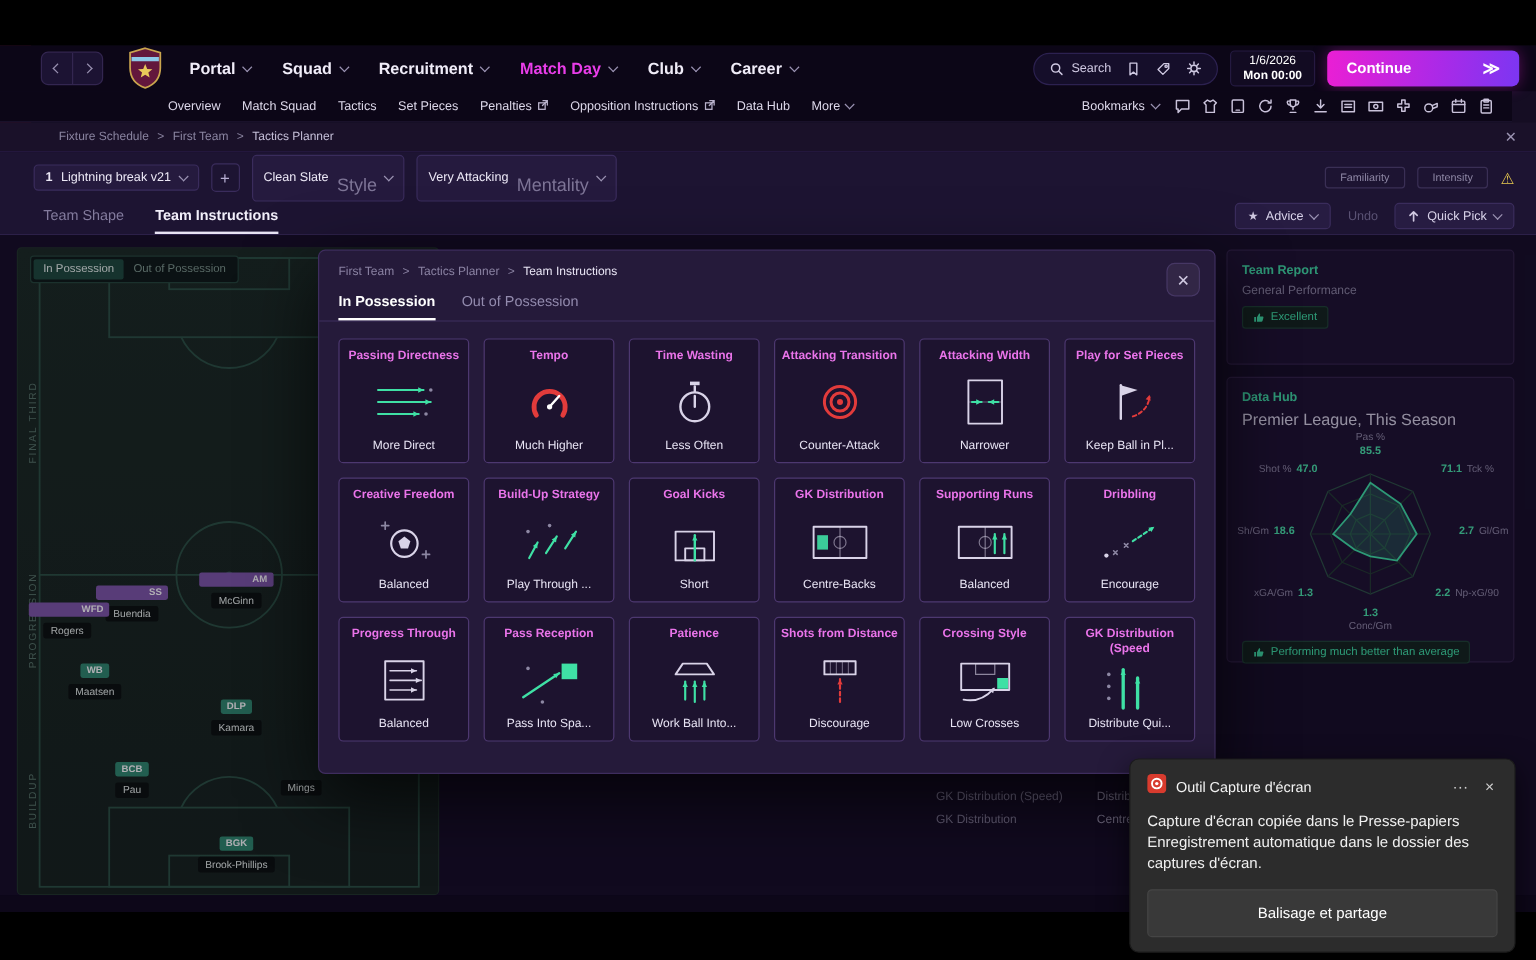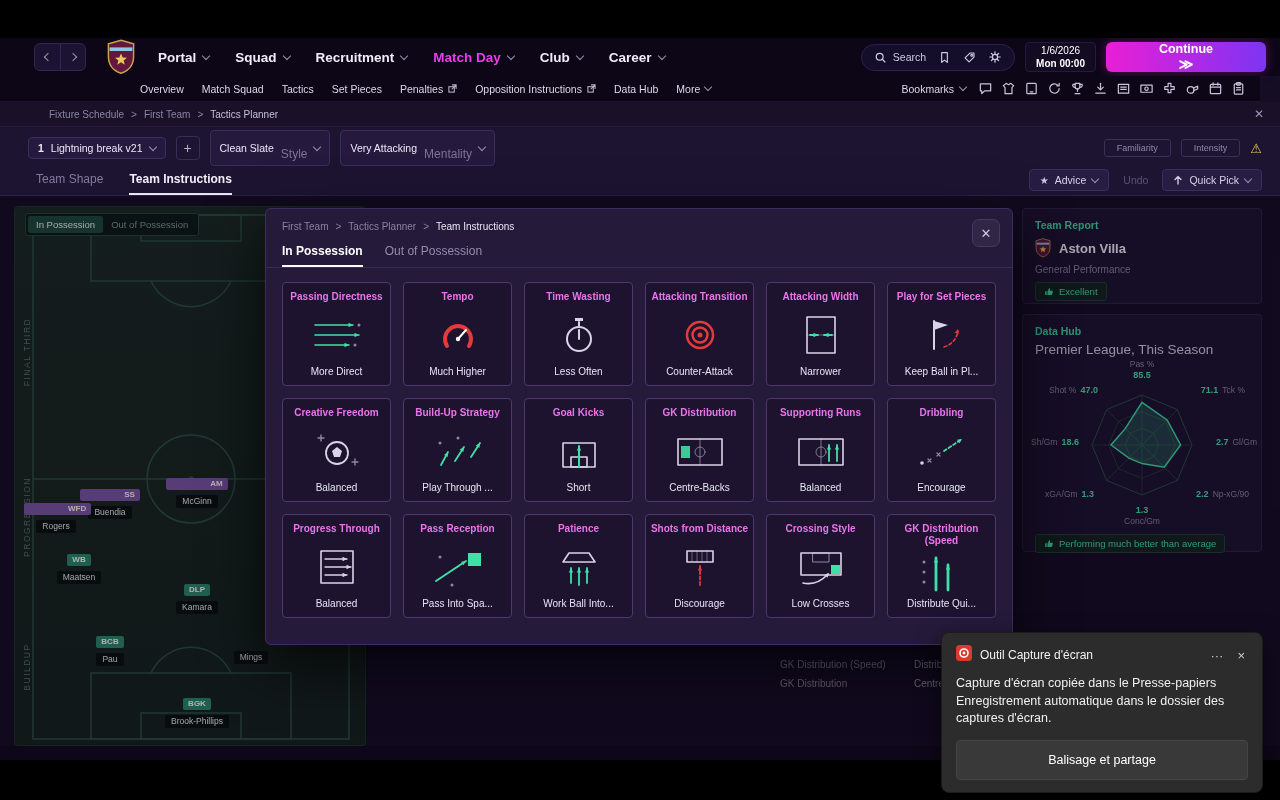--- a/index.html
+++ b/index.html
@@ -33,21 +33,21 @@
   .search-group { display:flex; align-items:center; background:#150e2a; border:1px solid #2c2150;
     border-radius:15px; height:27px; padding:0 12px; gap:12px; }
   .search-pill { display:flex; align-items:center; gap:6px; color:#cfc9e2; font-size:10.5px; cursor:pointer; }
   .tb-icon { display:flex; align-items:center; cursor:pointer; }
   .date-box { height:30px; padding:0 10px; display:flex; flex-direction:column; justify-content:center; align-items:center;
     color:#fff; font-size:10px; line-height:1.3; background:#120b22; border:1px solid #241a40; border-radius:4px; cursor:pointer; }
   .date-box .bold { font-weight:bold; }
   .continue-btn { height:30px; min-width:160px; border:none; border-radius:6px; cursor:pointer;
     background:linear-gradient(95deg,#ea1fd4 0%,#a92ae8 60%,#7c36f2 100%);
     color:#fff; font-weight:bold; font-size:12.5px; display:flex; align-items:center; justify-content:space-between;
-    padding:0 16px; box-shadow:0 0 12px rgba(233,31,212,.35); font-family:inherit;flex-direction:column; }
+    padding:0 16px; box-shadow:0 0 12px rgba(233,31,212,.35); font-family:inherit; }
   .continue-btn .dbl { font-size:14px; }
 
   
   #row2 { position:absolute; left:0; top:38px; width:1260px; height:26px; background:#0c0617;
     display:flex; align-items:center; padding:0 14px 0 140px; border-bottom:1px solid #1d1430; }
   #subnav-items { display:flex; align-items:center; gap:18px; }
   .subnav-item { display:flex; align-items:center; gap:5px; color:#ddd8ea; font-size:10.5px; cursor:pointer; }
   .subnav-right { margin-left:auto; display:flex; align-items:center; gap:12px; }
   .bookmarks { display:flex; align-items:center; gap:6px; color:#ddd8ea; font-size:10.5px; cursor:pointer; }
   #tool-strip { display:flex; align-items:center; gap:8px; }
@@ -59,21 +59,21 @@
   #breadcrumb { display:flex; align-items:center; gap:7px; font-size:10px; color:#8a84a0;padding-left:29px; }
   #breadcrumb .cur { color:#c5bfd8; }
   .close-x { margin-left:auto; color:#9b94b2; font-size:12px; cursor:pointer; }
 
   
   #toolbar { position:absolute; left:0; top:89px; width:1280px; height:69px; background:#1d1432; border-bottom:1px solid #2c2048; }
   .tactic-row { display:flex; align-items:center; height:36px; padding:6px 18px 0 28px; gap:10px; }
   .select { display:flex; align-items:center; gap:7px; background:#251a3e; border:1px solid #3a2c5c;
     border-radius:4px; padding:4px 9px; font-size:10.5px; color:#ece8f6; cursor:pointer; }
   .select .slot { font-weight:bold; }
-  .select .sub { color:#7d7496; font-size:12px;margin-top:12px; }
+  .select .sub { color:#7d7496; font-size:15px;margin-top:12px; }
   .add-btn { width:24px; height:24px; border:1px solid #3a2c5c; background:transparent; color:#b7aed2;
     border-radius:4px; font-size:14px; cursor:pointer; line-height:1; }
   .spacer { flex:1; }
   .meter { border:1px solid #3a2f55; border-radius:3px; padding:3px 12px; font-size:9px; color:#8f88a6; }
   .warn { color:#e7c94f; font-size:13px; }
   .tabs-row { display:flex; align-items:flex-end; height:32px; padding:0 18px 0 36px; gap:26px; }
   .tab { font-size:12px; color:#837b9d; padding-bottom:9px; cursor:pointer; }
   .tab.active { color:#f2effa; font-weight:bold; border-bottom:2px solid #e8e4f4; padding-bottom:7px; }
   .tabs-right { margin-left:auto; display:flex; align-items:center; gap:14px; padding-bottom:4px; }
   .tool-btn { display:flex; align-items:center; gap:6px; background:#271c42; border:1px solid #3a2c5c;
@@ -464,28 +464,20 @@
           <span class="v">Distribute Quickly</span>
         </div>
         <div class="bg-row">
           <span class="l">GK Distribution</span>
           <span class="v">Centre-Backs</span>
         </div>
       </div>
 
     <div class="panel" id="panel-report">
       <div class="panel-title">Team Report</div>
-      <div class="team-row">
-        <span class="crest-sm"><svg viewBox="0 0 24 30" width="100%" height="100%">
-              <path d="M12 1 22.5 4v10.5c0 7.5-4.7 12-10.5 14C6.2 26.5 1.5 22 1.5 14.5V4Z" fill="#63173c" stroke="#caa54e" stroke-width="1.2"></path>
-              <path d="M2.5 7h19v3h-19z" fill="#8ec8e8"></path>
-              <polygon points="12,12 13.4,15.4 17,15.6 14.2,17.9 15.1,21.4 12,19.4 8.9,21.4 9.8,17.9 7,15.6 10.6,15.4" fill="#e8c95a"></polygon>
-            </svg></span>
-        <span class="team-name">Aston Villa</span>
-      </div>
       <div class="panel-sub">General Performance</div>
       <div class="badge">
         <svg width="10" height="10" viewBox="0 0 13 13">
             <path d="M1.5 5.5h2v5h-2zM4.5 10.5V5.8L6.8 1.5c.8 0 1.3.6 1.2 1.3L7.6 5h2.9c.7 0 1.2.6 1 1.3l-.9 3.2c-.2.6-.7 1-1.3 1z" fill="#3fe0a5"></path>
           </svg>
         <span>Excellent</span>
       </div>
     </div>
 
     <div class="panel" id="panel-datahub">

